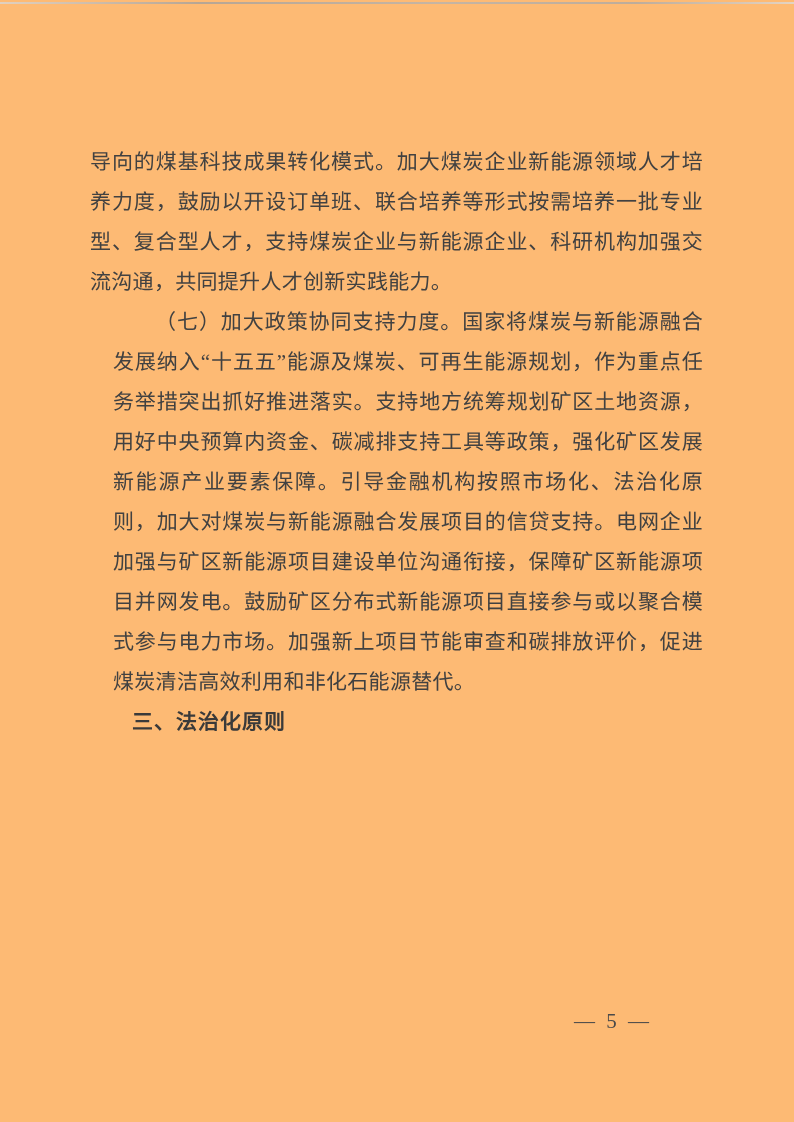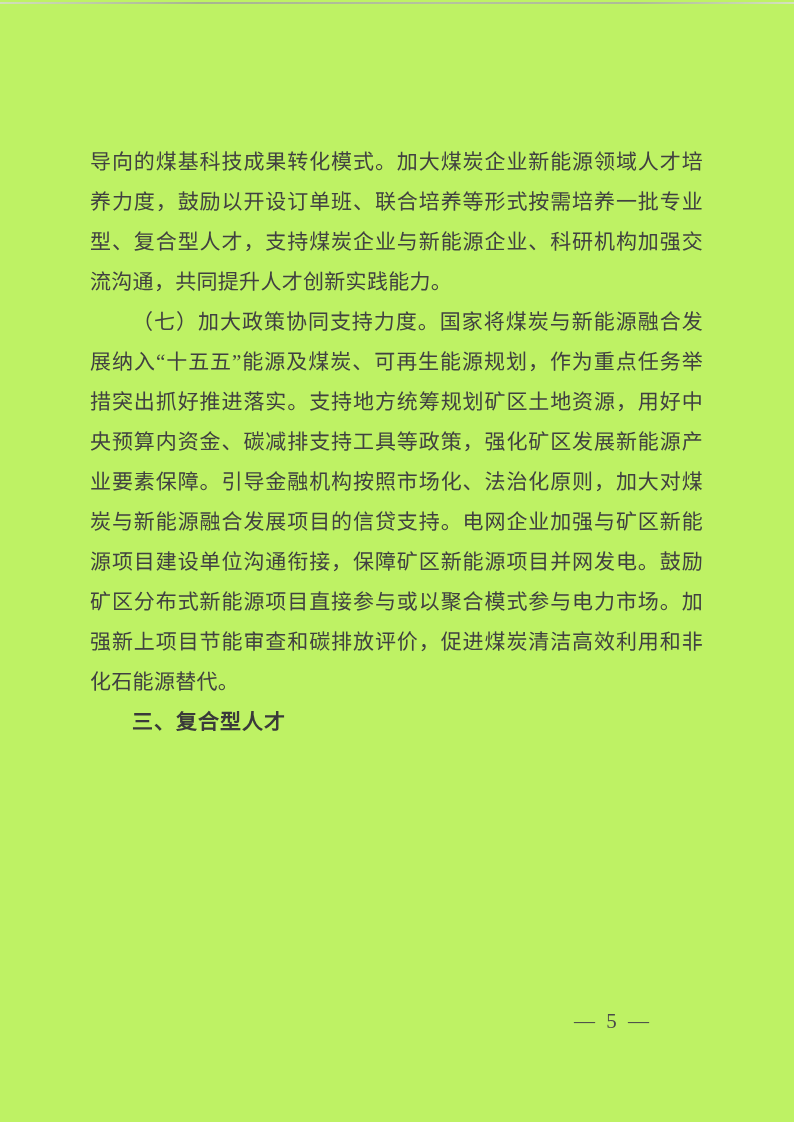--- a/index.html
+++ b/index.html
@@ -5,21 +5,21 @@
   html, body {
     margin: 0;
     padding: 0;
     background: #e8e8e8;
   }
   .page {
     position: relative;
     width: 794px;
     height: 1122px;
     margin: 0 auto;
-    background: #bef264;
+    background: #fdba74;
     overflow: hidden;
     font-family: "Liberation Serif", "DejaVu Serif", serif;
     color: #414141;
   }
   
   .scan-line {
     position: absolute;
     top: 2px;
     left: 0;
     width: 100%;
@@ -36,20 +36,21 @@
     line-height: 40px;
     text-align: justify;
     text-justify: inter-ideograph;
   }
   .para {
     margin: 0;
     letter-spacing: 0.3px;
   }
   .para.indent {
     text-indent: 2em;
+    margin-left: 23px;
   }
   .lead-kai {
     
     font-style: normal;
   }
   .heading {
     margin: 0;
     font-family: "Liberation Sans", "DejaVu Sans", sans-serif;
     font-weight: 700;
     font-size: 21px;
@@ -75,20 +76,20 @@
 <div class="page">
 
   <div class="scan-line"></div>
 
   <main class="body-text">
 
     <p class="para no-indent">导向的煤基科技成果转化模式。加大煤炭企业新能源领域人才培养力度，鼓励以开设订单班、联合培养等形式按需培养一批专业型、复合型人才，支持煤炭企业与新能源企业、科研机构加强交流沟通，共同提升人才创新实践能力。</p>
 
     <p class="para indent"><span class="lead-kai">（七）加大政策协同支持力度。</span><span>国家将煤炭与新能源融合发展纳入“十五五”能源及煤炭、可再生能源规划，作为重点任务举措突出抓好推进落实。支持地方统筹规划矿区土地资源，用好中央预算内资金、碳减排支持工具等政策，强化矿区发展新能源产业要素保障。引导金融机构按照市场化、法治化原则，加大对煤炭与新能源融合发展项目的信贷支持。电网企业加强与矿区新能源项目建设单位沟通衔接，保障矿区新能源项目并网发电。鼓励矿区分布式新能源项目直接参与或以聚合模式参与电力市场。加强新上项目节能审查和碳排放评价，促进煤炭清洁高效利用和非化石能源替代。</span></p>
 
-    <h2 class="heading">三、复合型人才</h2>
+    <h2 class="heading">三、法治化原则</h2>
 
 
   </main>
 
   <div class="page-number">— 5 —</div>
 
 </div>
 
 </body></html>

